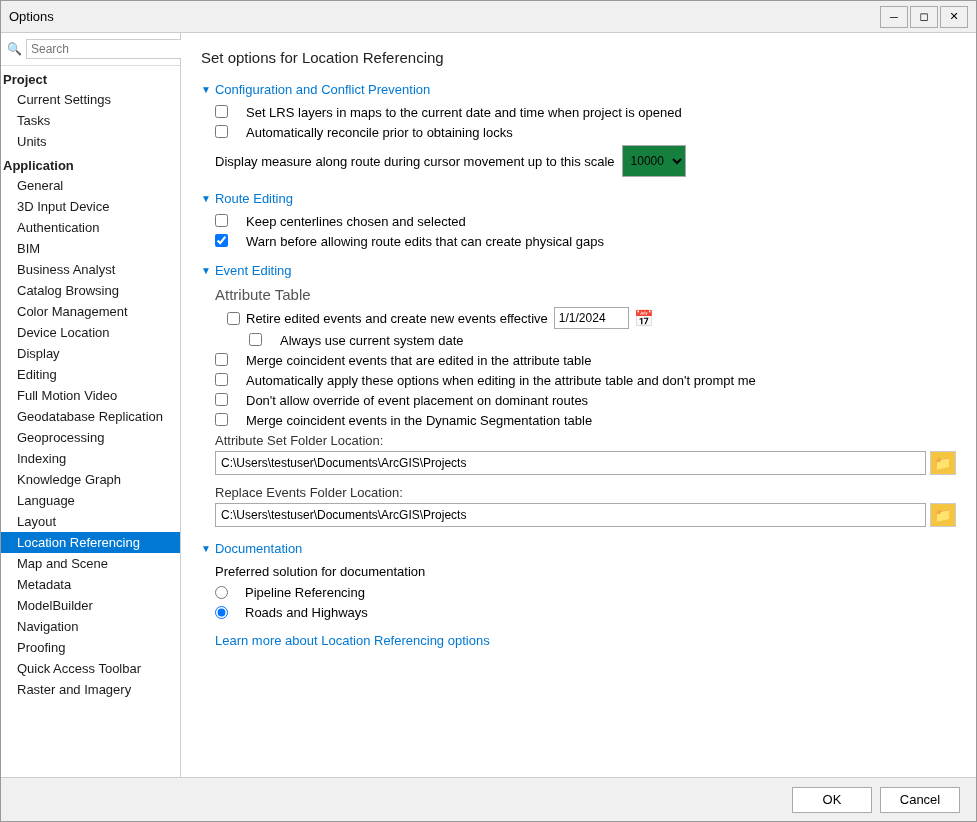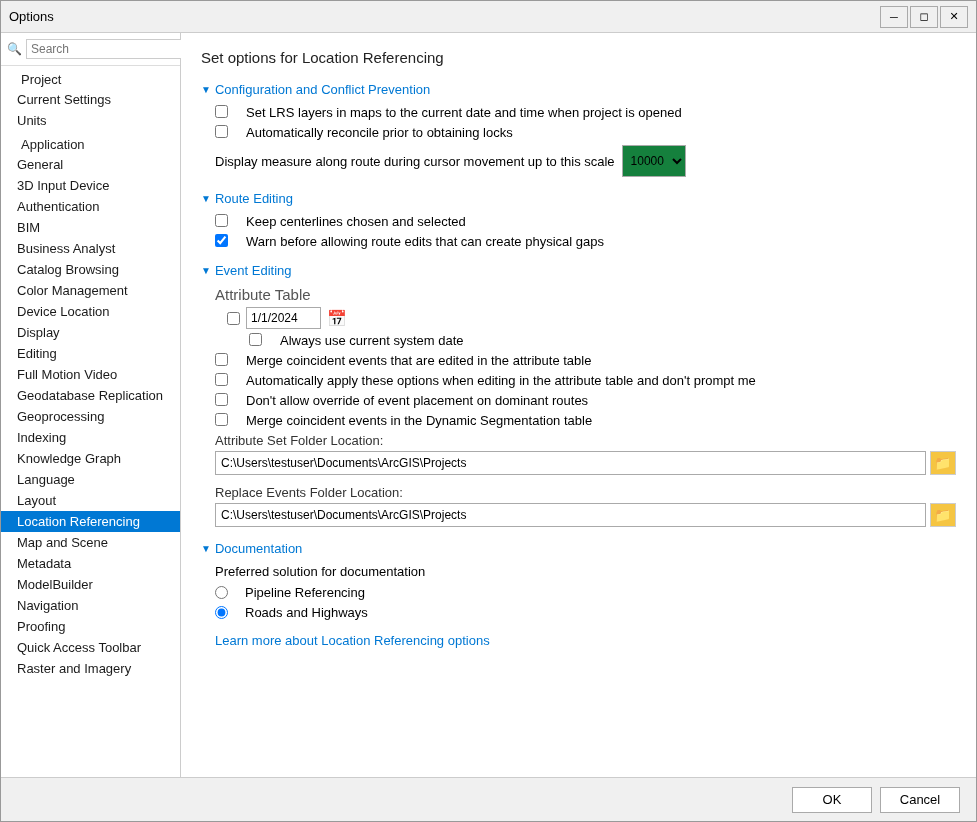--- a/index.html
+++ b/index.html
@@ -89,22 +89,22 @@
       font-size: 11px;
       cursor: pointer;
     }
 
     .nav-list {
       overflow-y: auto;
       flex: 1;
     }
 
     .nav-section-label {
-      font-weight: normal;
-      padding: 6px 10px 2px 20px;
+      font-weight: bold;
+      padding: 6px 10px 2px 2px;
       color: #222;
       font-size: 13px;
     }
 
     .nav-item {
       padding: 3px 10px 3px 16px;
       cursor: pointer;
       color: #1a1a1a;
       font-size: 13px;
     }
@@ -315,20 +315,21 @@
       <div class="search-bar">
         <span class="search-icon-wrap">🔍</span>
         <input class="search-input" type="text" placeholder="Search" style="">
         <span class="search-arrow">▼</span>
       </div>
 
       <div class="nav-list">
 
         <div class="nav-section-label">Project</div>
         <div class="nav-item">Current Settings</div>
+        <div class="nav-item">Tasks</div>
         <div class="nav-item">Units</div>
 
         <div class="nav-section-label">Application</div>
         <div class="nav-item">General</div>
         <div class="nav-item">3D Input Device</div>
         <div class="nav-item">Authentication</div>
         <div class="nav-item">BIM</div>
         <div class="nav-item">Business Analyst</div>
         <div class="nav-item">Catalog Browsing</div>
         <div class="nav-item">Color Management</div>
@@ -402,20 +403,21 @@
       <div class="section">
         <div class="section-header">
           <span class="arrow">▼</span>
           <span>Event Editing</span>
         </div>
         <div class="section-content">
           <div class="attr-table-label">Attribute Table</div>
           <div style="padding-left: 12px;">
             <div class="date-row">
               <input type="checkbox" id="retire" style="">
+              <label for="retire">Retire edited events and create new events effective</label>
               <input type="text" class="date-input" value="1/1/2024" style="">
               <span class="calendar-icon">📅</span>
             </div>
             <div class="checkbox-row sub-indent">
               <input type="checkbox" id="always-date" style="">
               <label for="always-date">Always use current system date</label>
             </div>
           </div>
           <div class="checkbox-row">
             <input type="checkbox" id="cb5" style="">

